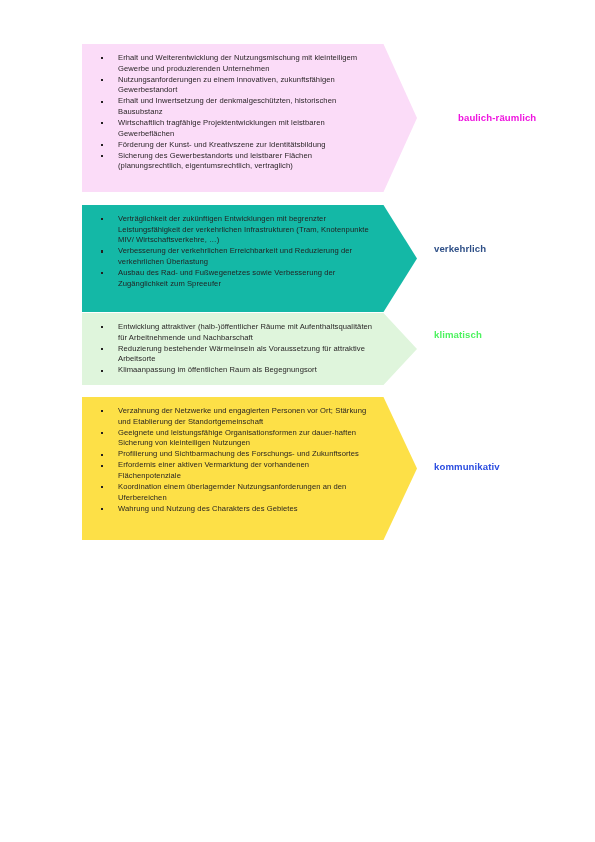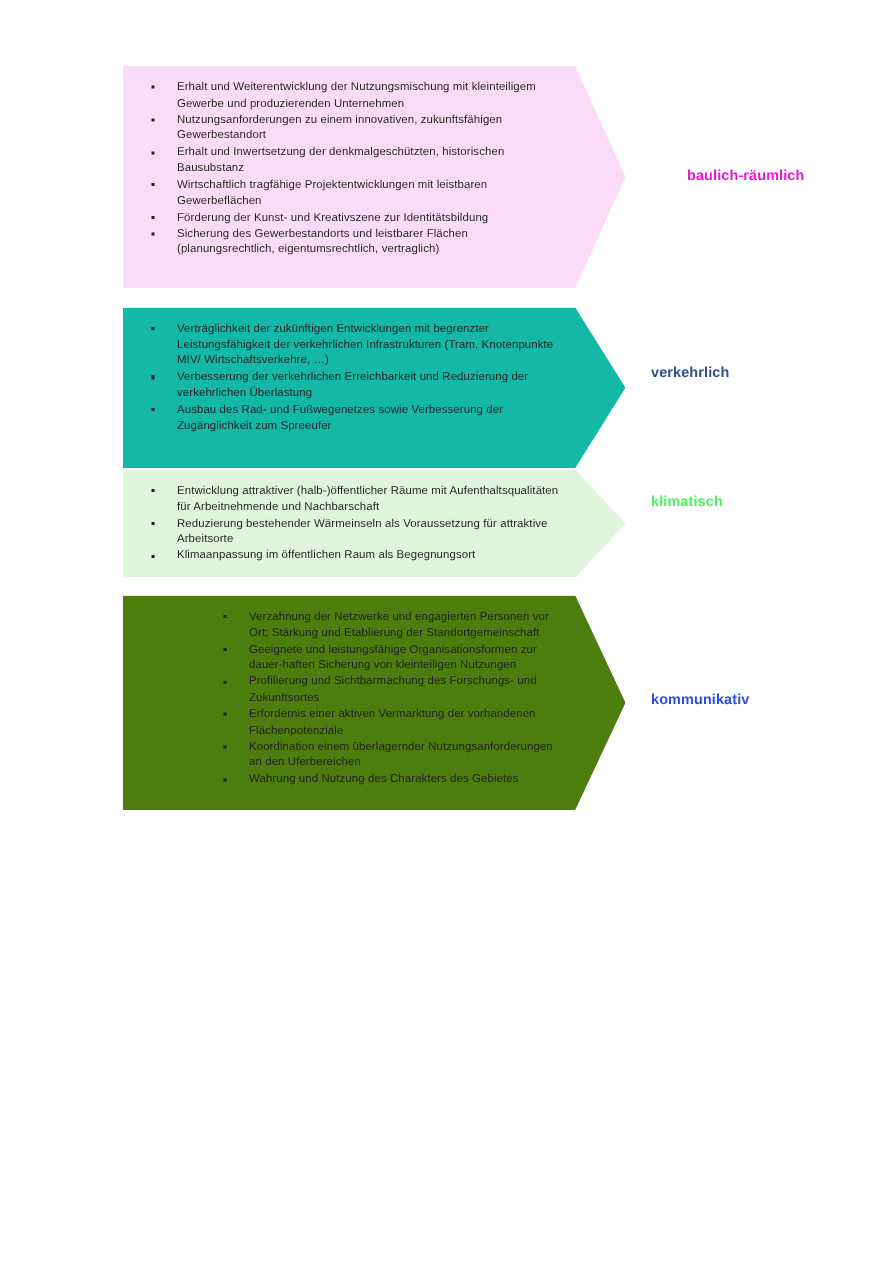--- a/index.html
+++ b/index.html
@@ -120,21 +120,21 @@
       <ul class="bullets">
         <li><span class="dot"></span><span>Entwicklung attraktiver (halb-)öffentlicher Räume mit Aufenthaltsqualitäten für Arbeitnehmende und Nachbarschaft</span></li>
         <li><span class="dot"></span><span>Reduzierung bestehender Wärmeinseln als Voraussetzung für attraktive Arbeitsorte</span></li>
         <li><span class="dot"></span><span>Klimaanpassung im öffentlichen Raum als Begegnungsort</span></li>
       </ul>
     </div>
     <div class="arrow-label" style="top: 16px; color: rgb(77, 242, 95);">klimatisch</div>
   </div>
 
   <div class="arrow-row row-kommun" style="top:397px;">
-    <div class="arrow-shape" style="background: #4d7c0f; height: 143px; padding-left: 48px;">
+    <div class="arrow-shape" style="background: #fde047; height: 143px;">
       <ul class="bullets">
         <li><span class="dot"></span><span>Verzahnung der Netzwerke und engagierten Personen vor Ort; Stärkung und Etablierung der Standortgemeinschaft</span></li>
         <li><span class="dot"></span><span>Geeignete und leistungsfähige Organisationsformen zur dauer-haften Sicherung von kleinteiligen Nutzungen</span></li>
         <li><span class="dot"></span><span>Profilierung und Sichtbarmachung des Forschungs- und Zukunftsortes</span></li>
         <li><span class="dot"></span><span>Erfordernis einer aktiven Vermarktung der vorhandenen Flächenpotenziale</span></li>
         <li><span class="dot"></span><span>Koordination einem überlagernder Nutzungsanforderungen an den Uferbereichen</span></li>
         <li><span class="dot"></span><span>Wahrung und Nutzung des Charakters des Gebietes</span></li>
       </ul>
     </div>
     <div class="arrow-label" style="top: 64px; color: rgb(43, 77, 224);">kommunikativ</div>

